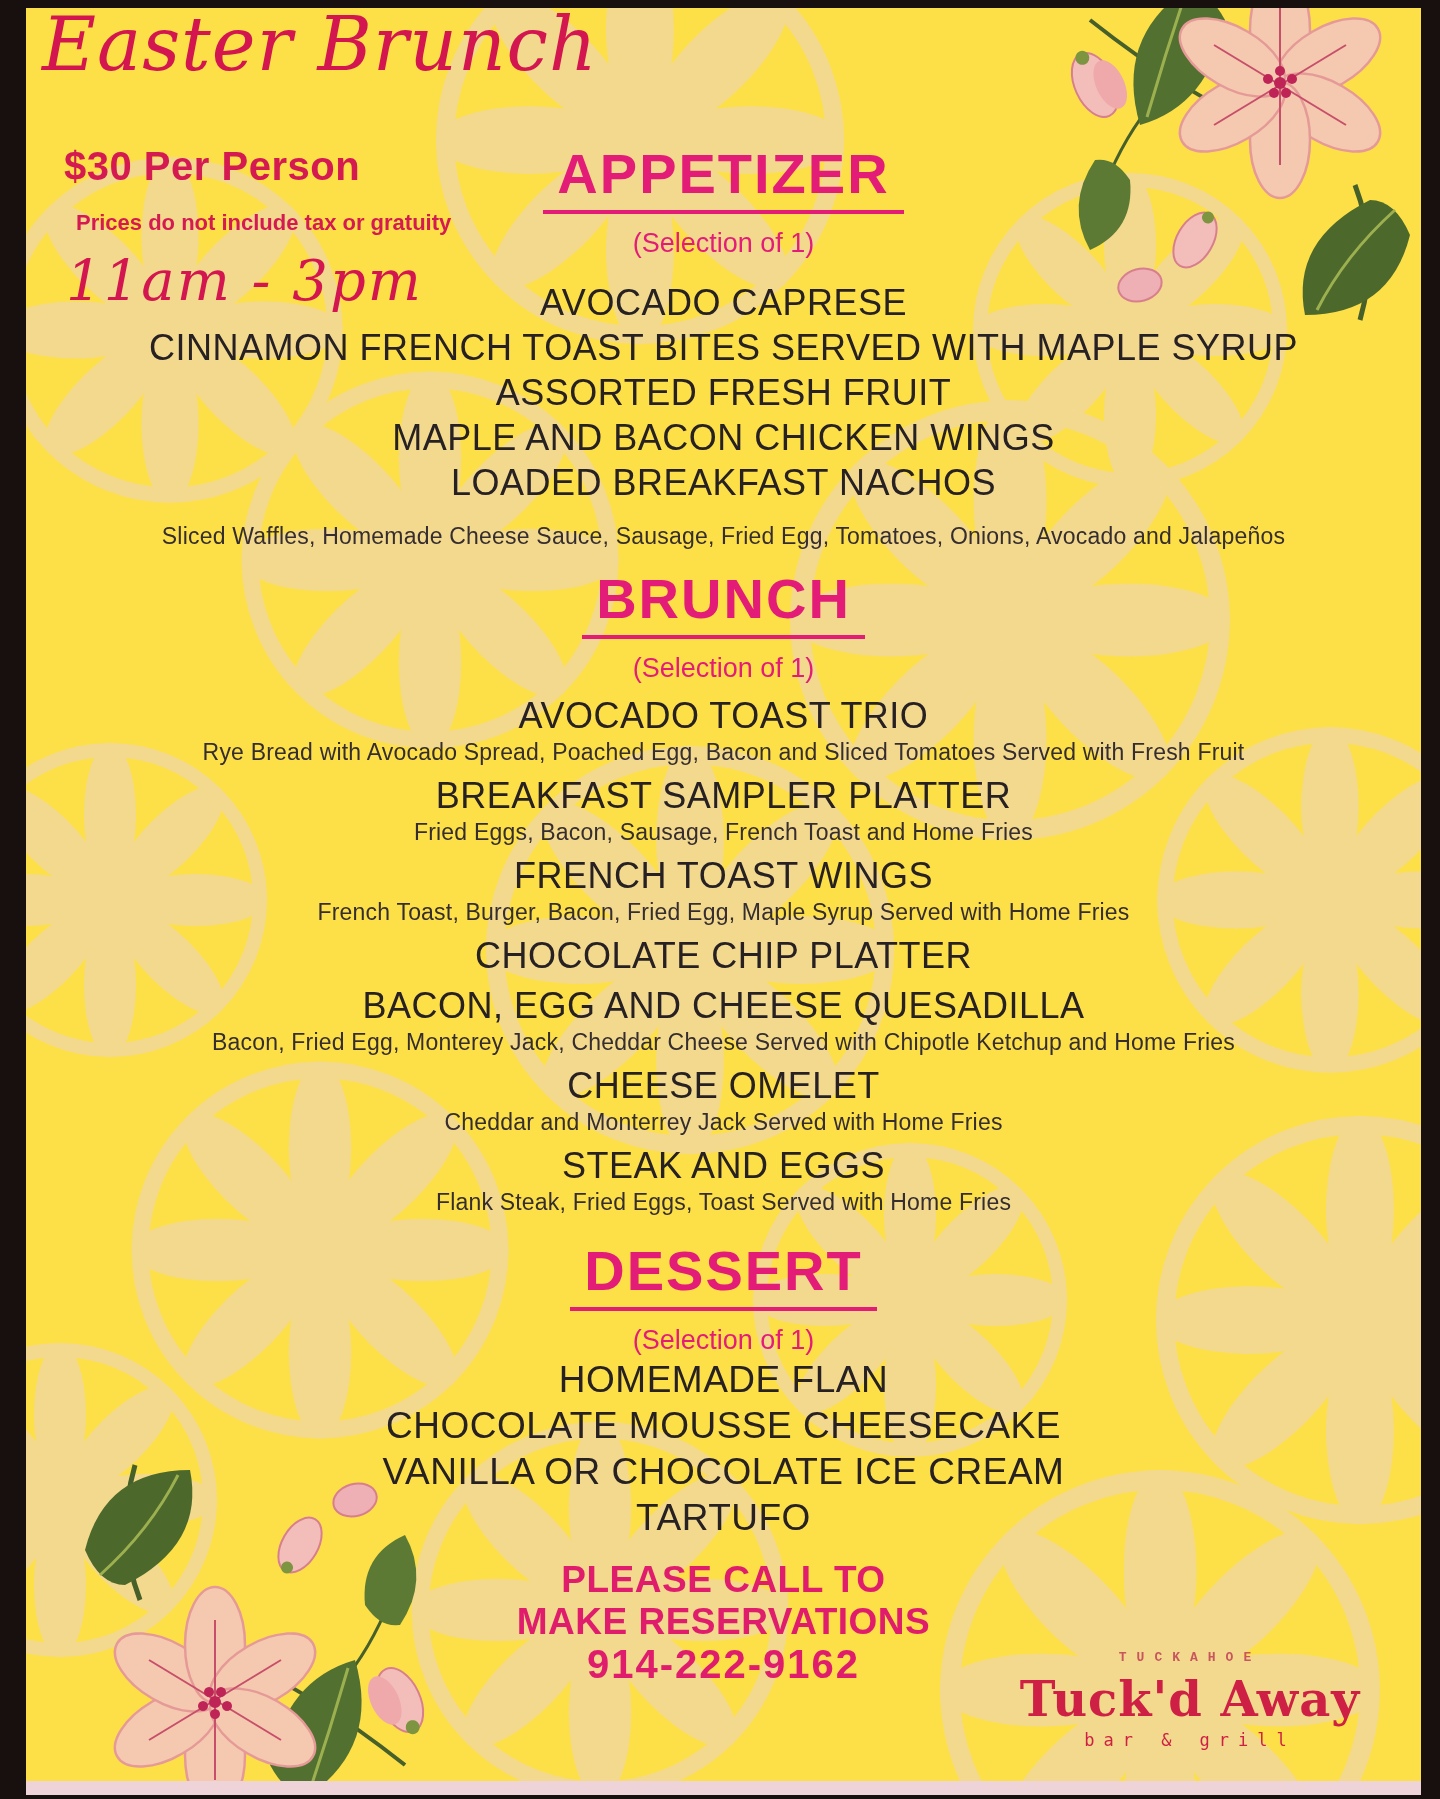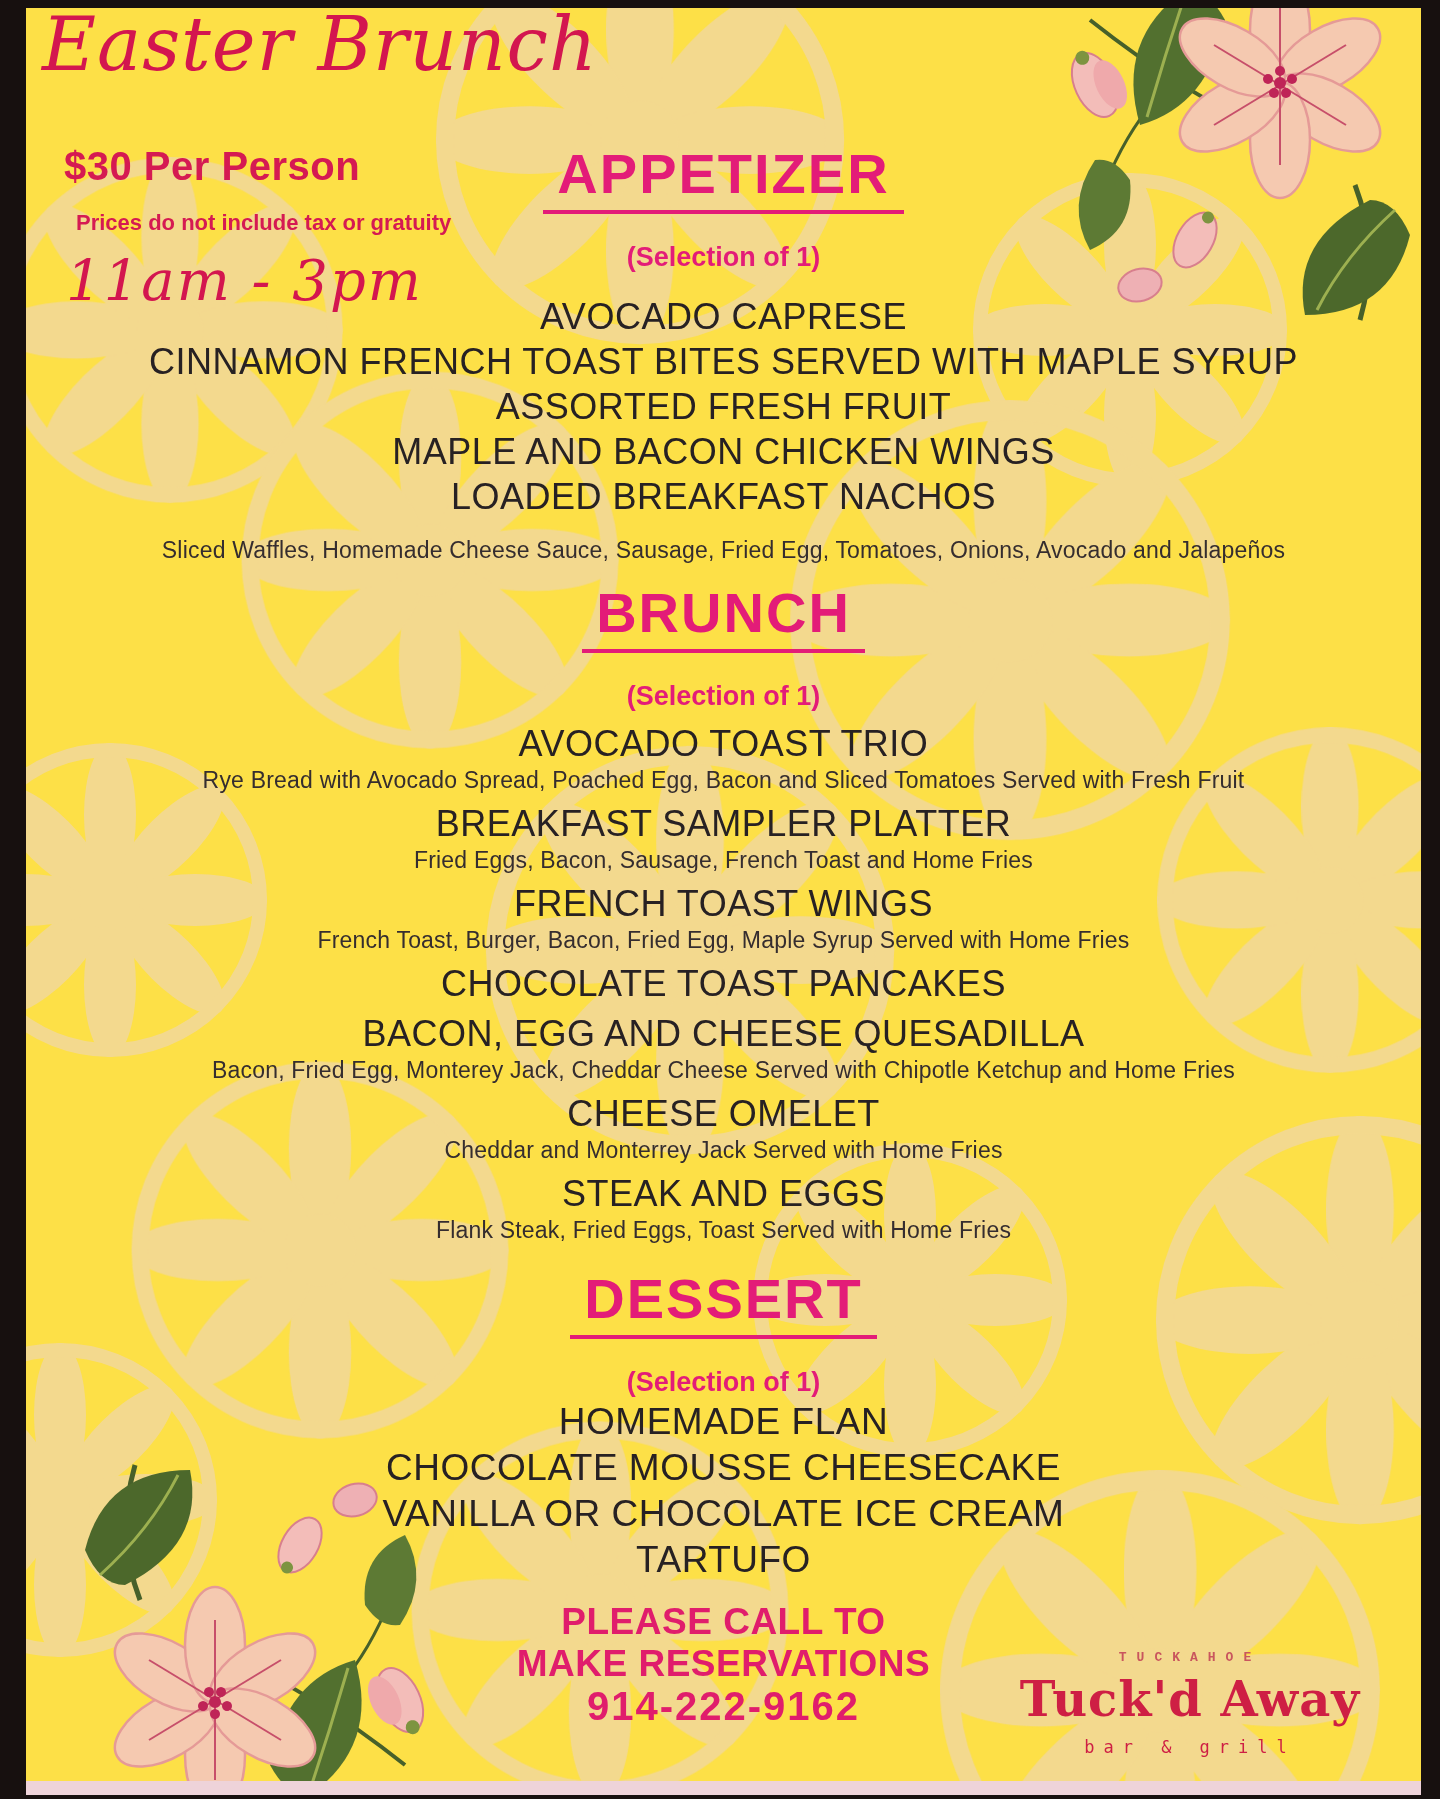--- a/index.html
+++ b/index.html
@@ -20,42 +20,42 @@
   .script{font-family:"DejaVu Serif",serif;font-style:italic;color:#d3164f;}
   .hdr-title{left:42px;top:4px;font-size:74px;line-height:1.1;letter-spacing:1px;}
   .hdr-price{left:64px;top:144px;font-weight:700;font-size:40px;color:#d51a52;letter-spacing:0.5px;}
   .hdr-tax{left:76px;top:210px;font-weight:700;font-size:22px;color:#d51a52;}
   .hdr-hours{left:66px;top:248px;font-size:56px;letter-spacing:2px;}
   
   .menu{position:absolute;left:26px;right:19px;top:146px;text-align:center;z-index:3;}
   .sec-title{display:inline-block;font-weight:700;font-size:56px;line-height:1;
         letter-spacing:2px;color:#e31c78;border-bottom:4px solid #e display:inline-block;}
   .sec-title{border-bottom:4px solid #e31c78;padding:0 14px 8px;}
-  .sec-sub{font-weight:700;font-size:27px;line-height:30px;color:#e31c78;margin-top:28px;}
+  .sec-sub{font-weight:400;font-size:27px;line-height:30px;color:#e31c78;margin-top:14px;}
   .sec-2{margin-top:20px;}
   .sec-3{margin-top:26px;}
   .a-items{margin-top:22px;}
   .item-name{font-size:36px;line-height:45px;color:#272123;letter-spacing:0.5px;}
   .desc{font-size:23px;line-height:30px;color:#352d2f;letter-spacing:0.2px;}
   .a-desc{margin-top:16px;}
   .b-items{margin-top:12px;}
   .b-item{margin-top:8px;}
   .b-item .item-name{line-height:42px;}
   .d-items{margin-top:2px;}
   .d-items .item-name{font-size:37px;line-height:46px;}
   .resv{margin-top:18px;font-weight:700;color:#e01d6c;font-size:37px;line-height:42px;letter-spacing:0.5px;}
   .resv-phone{font-size:40px;letter-spacing:2px;}
   
   .logo{position:absolute;left:980px;top:1650px;width:420px;text-align:center;z-index:3;}
   .logo-town{font-family:Liberation Mono, monospace;font-weight:700;font-size:13px;
         letter-spacing:10px;color:#c9565e;}
   .logo-name{font-family:"DejaVu Serif",serif;font-weight:700;font-size:48px;line-height:52px;
         color:#ce1f44;margin-top:8px;letter-spacing:1px;}
   .logo-tag{font-family:"DejaVu Sans Mono",monospace;font-size:17px;letter-spacing:9px;
-        color:#ce1f44;margin-top:12px;}
+        color:#ce1f44;margin-top:5px;}
 </style>
 </head>
 <body>
 
 <div class="page">
 
   <svg class="bg-svg" width="1440" height="1799" viewBox="0 0 1440 1799">
     <defs>
       <g id="rosette">
         <g fill="#e9d2d7">
@@ -190,21 +190,21 @@
         </div>
         <div class="b-item">
           <div class="item-name">BREAKFAST SAMPLER PLATTER</div>
           <div class="desc">Fried Eggs, Bacon, Sausage, French Toast and Home Fries</div>
         </div>
         <div class="b-item">
           <div class="item-name">FRENCH TOAST WINGS</div>
           <div class="desc">French Toast, Burger, Bacon, Fried Egg, Maple Syrup Served with Home Fries</div>
         </div>
         <div class="b-item">
-          <div class="item-name">CHOCOLATE TOAST PANCAKES</div>
+          <div class="item-name">CHOCOLATE CHIP PLATTER</div>
         </div>
         <div class="b-item">
           <div class="item-name">BACON, EGG AND CHEESE QUESADILLA</div>
           <div class="desc">Bacon, Fried Egg, Monterey Jack, Cheddar Cheese Served with Chipotle Ketchup and Home Fries</div>
         </div>
         <div class="b-item">
           <div class="item-name">CHEESE OMELET</div>
           <div class="desc">Cheddar and Monterrey Jack Served with Home Fries</div>
         </div>
         <div class="b-item">

